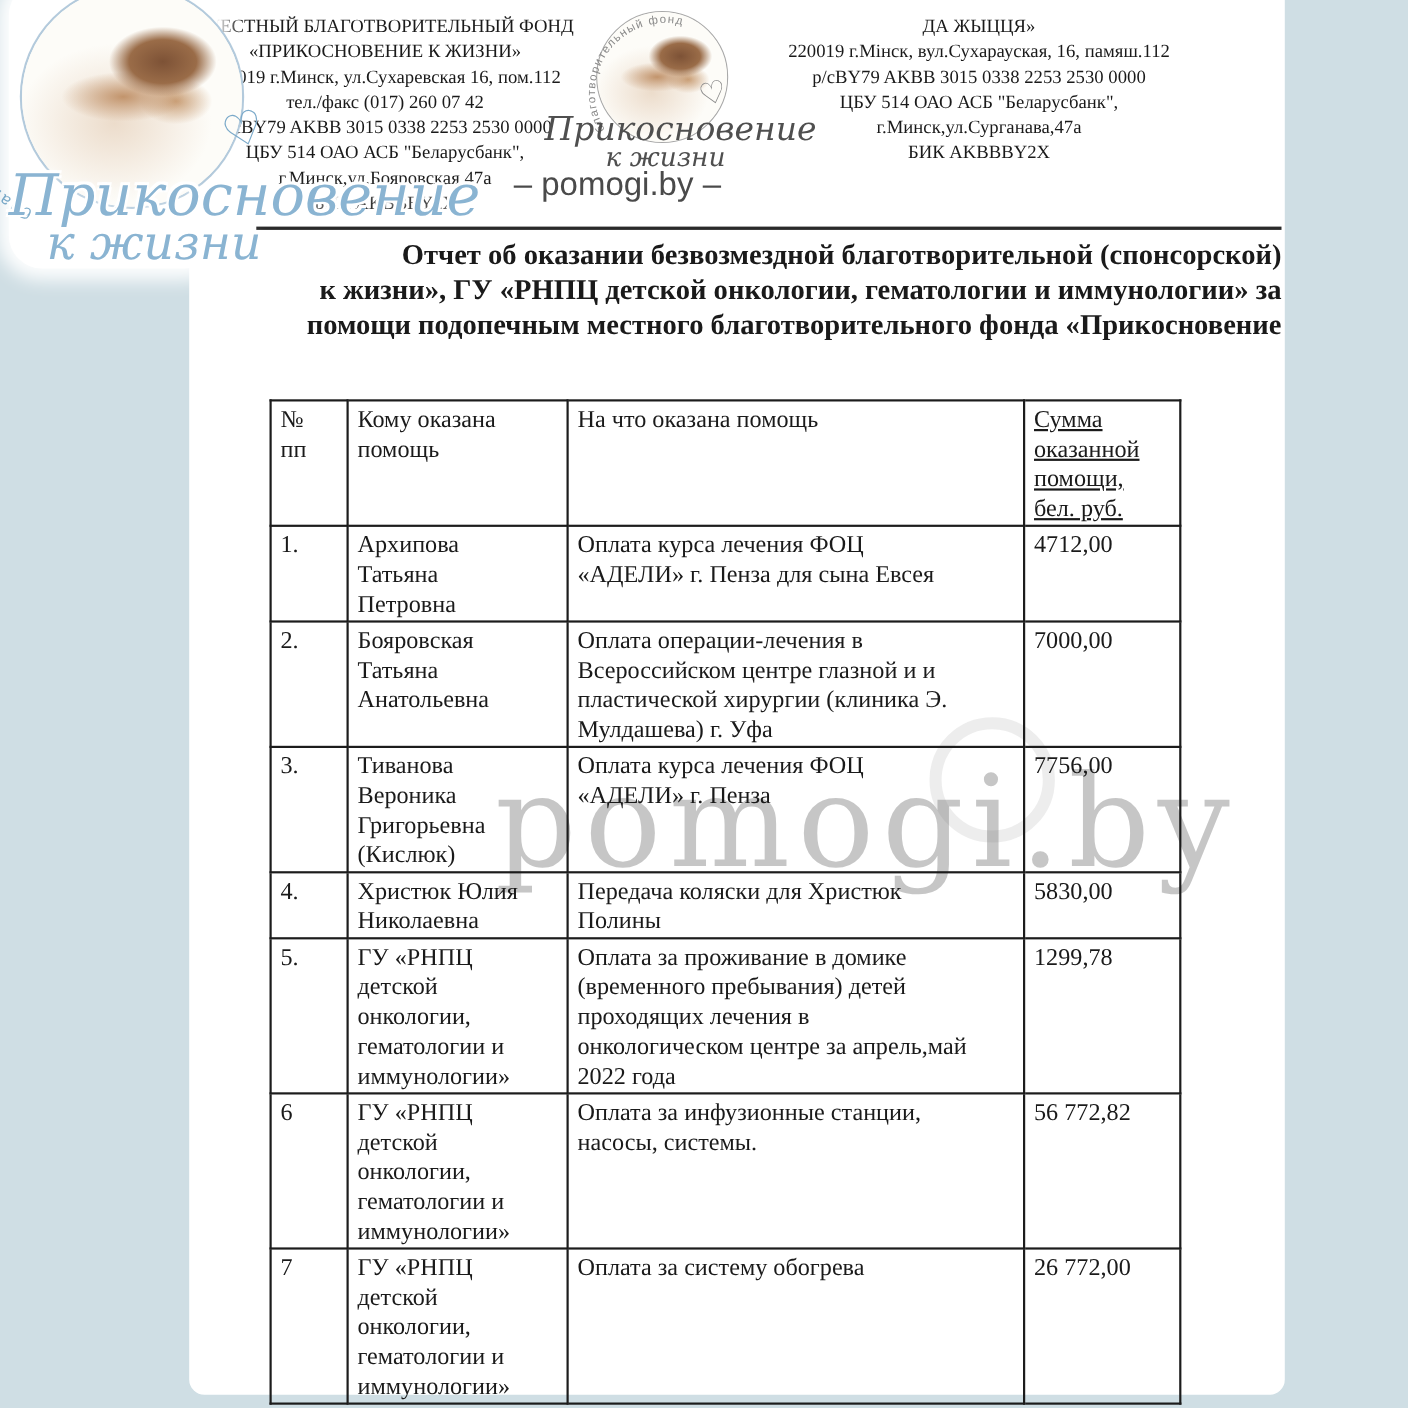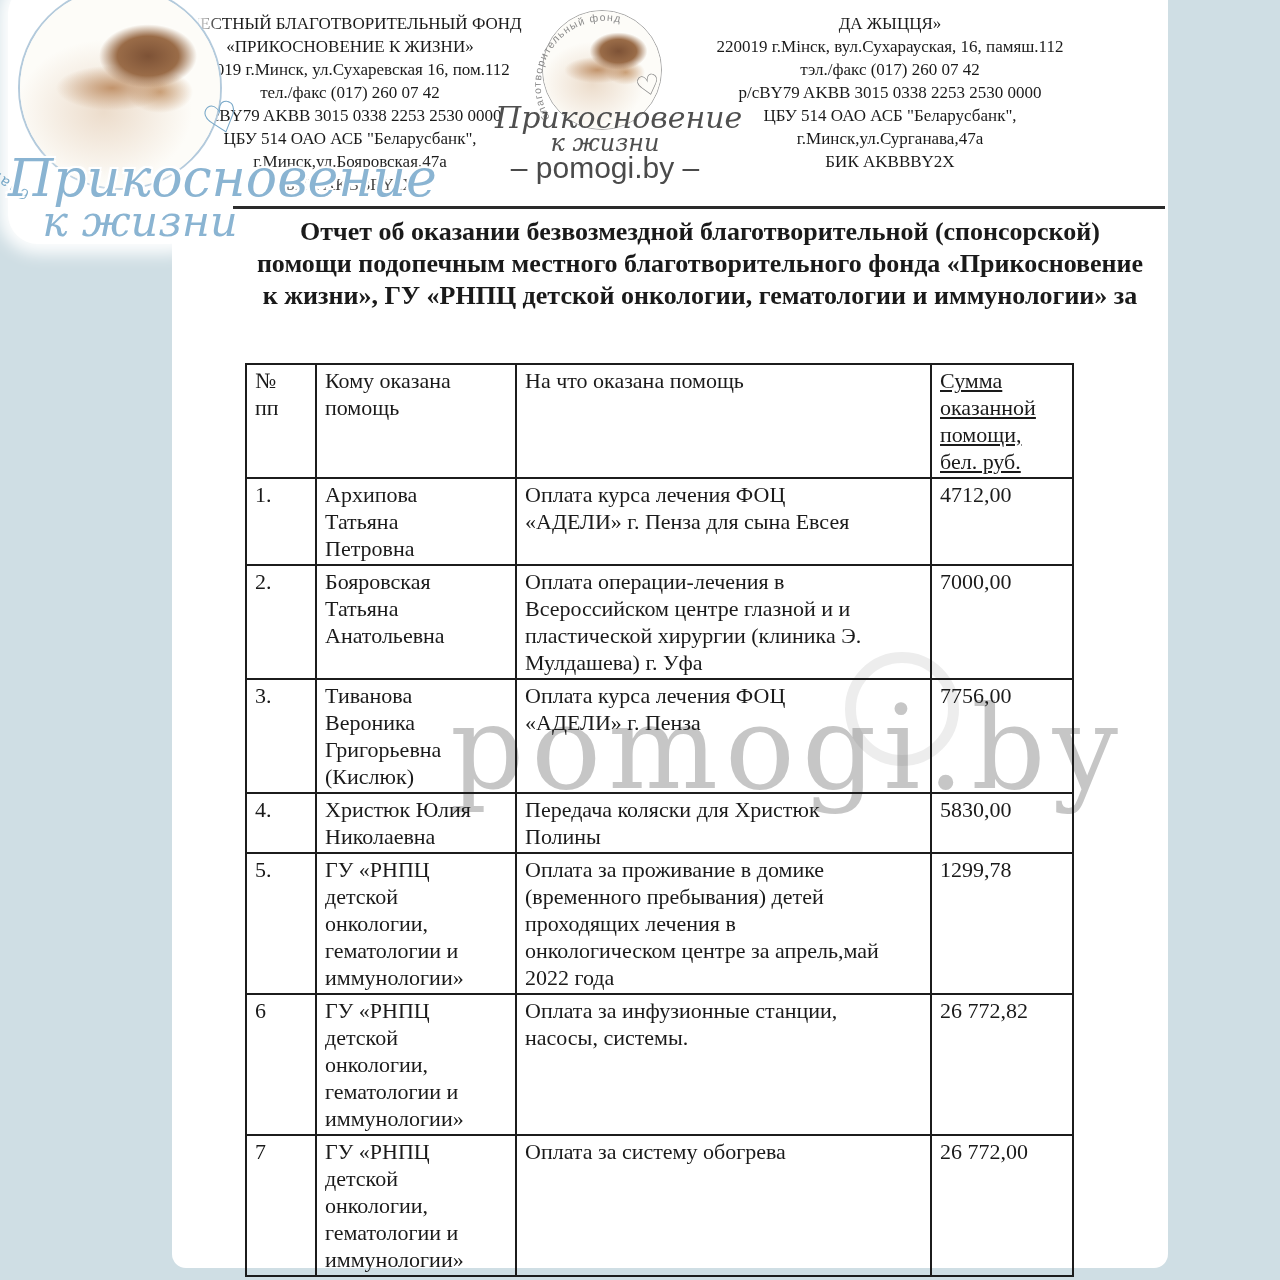--- a/index.html
+++ b/index.html
@@ -71,30 +71,30 @@
     position:absolute;left:636px;top:72px;font-size:28px;color:#8a8a8a;
     transform:rotate(-15deg);line-height:1;
   }
   .script-center{
     position:absolute;left:495px;width:220px;text-align:center;
     font-style:italic;font-family:"DejaVu Serif",serif;color:#4f4f4f;white-space:nowrap;
   }
   .script-center.l1{top:100px;font-size:30px;}
   .script-center.l2{top:129px;font-size:24px;}
   .center-site{
-    position:absolute;left:485px;top:151px;width:240px;text-align:center;
+    position:absolute;left:467px;top:151px;width:240px;
     font-family:"Liberation Sans",sans-serif;font-size:30px;font-weight:500;color:#4a4a4a;
     white-space:nowrap;
   }
   .header-rule{
     position:absolute;left:233px;top:206px;width:932px;height:2.5px;background:#2a2a2a;
   }
   
   .doc-title{
-    position:absolute;left:235px;top:216px;width:930px;text-align:center;
+    position:absolute;left:235px;top:216px;width:930px;text-align:right;
     font-weight:bold;font-size:26px;line-height:32px;
   }
   .doc-title div{white-space:nowrap;}
   
   .watermark{
     position:absolute;left:450px;top:680px;
     font-family:"DejaVu Serif",serif;font-size:116px;letter-spacing:7px;
     color:rgba(120,120,120,.42);white-space:nowrap;z-index:1;
   }
   .watermark-ring{
@@ -131,21 +131,20 @@
   <div>тел./факс (017) 260 07 42</div>
   <div>р/сBY79 AKBB 3015 0338 2253 2530 0000</div>
   <div>ЦБУ 514 ОАО АСБ "Беларусбанк",</div>
   <div>г.Минск,ул.Бояровская,47а</div>
   <div>БИК AKBBBY2X</div>
 </div>
 
 <div class="org-col right">
   <div>ДА ЖЫЦЦЯ»</div>
   <div>220019 г.Мінск, вул.Сухарауская, 16, памяш.112</div>
-  <div>тэл./факс (017) 260 07 42</div>
   <div>р/сBY79 AKBB 3015 0338 2253 2530 0000</div>
   <div>ЦБУ 514 ОАО АСБ "Беларусбанк",</div>
   <div>г.Минск,ул.Сурганава,47а</div>
   <div>БИК AKBBBY2X</div>
 </div>
 
 <div class="center-circle">
   <div class="baby-art"></div>
 </div>
 <svg class="center-arc-svg" width="150" height="150" viewBox="0 0 150 150">
@@ -156,22 +155,22 @@
 </svg>
 <div class="center-heart">♡</div>
 <div class="script-center l1">Прикосновение</div>
 <div class="script-center l2">к жизни</div>
 <div class="center-site">– pomogi.by –</div>
 
 <div class="header-rule"></div>
 
 <div class="doc-title">
   <div>Отчет об оказании безвозмездной благотворительной (спонсорской)</div>
+  <div>к жизни», ГУ «РНПЦ детской онкологии, гематологии и иммунологии» за</div>
   <div>помощи подопечным местного благотворительного фонда «Прикосновение</div>
-  <div>к жизни», ГУ «РНПЦ детской онкологии, гематологии и иммунологии» за</div>
 </div>
 
 <table class="report">
   <colgroup>
       <col style="width:70px">
       <col style="width:200px">
       <col style="width:415px">
       <col style="width:142px">
     </colgroup>
   <thead>
@@ -242,21 +241,21 @@
     </tr>
     <tr>
       <td class="col-num">6</td>
       <td>ГУ «РНПЦ
 детской
 онкологии,
 гематологии и
 иммунологии»</td>
       <td>Оплата за инфузионные станции,
 насосы, системы.</td>
-      <td class="amount">26 772,82</td>
+      <td class="amount">56 772,82</td>
     </tr>
     <tr>
       <td class="col-num">7</td>
       <td>ГУ «РНПЦ
 детской
 онкологии,
 гематологии и
 иммунологии»</td>
       <td>Оплата за систему обогрева</td>
       <td class="amount">26 772,00</td>

